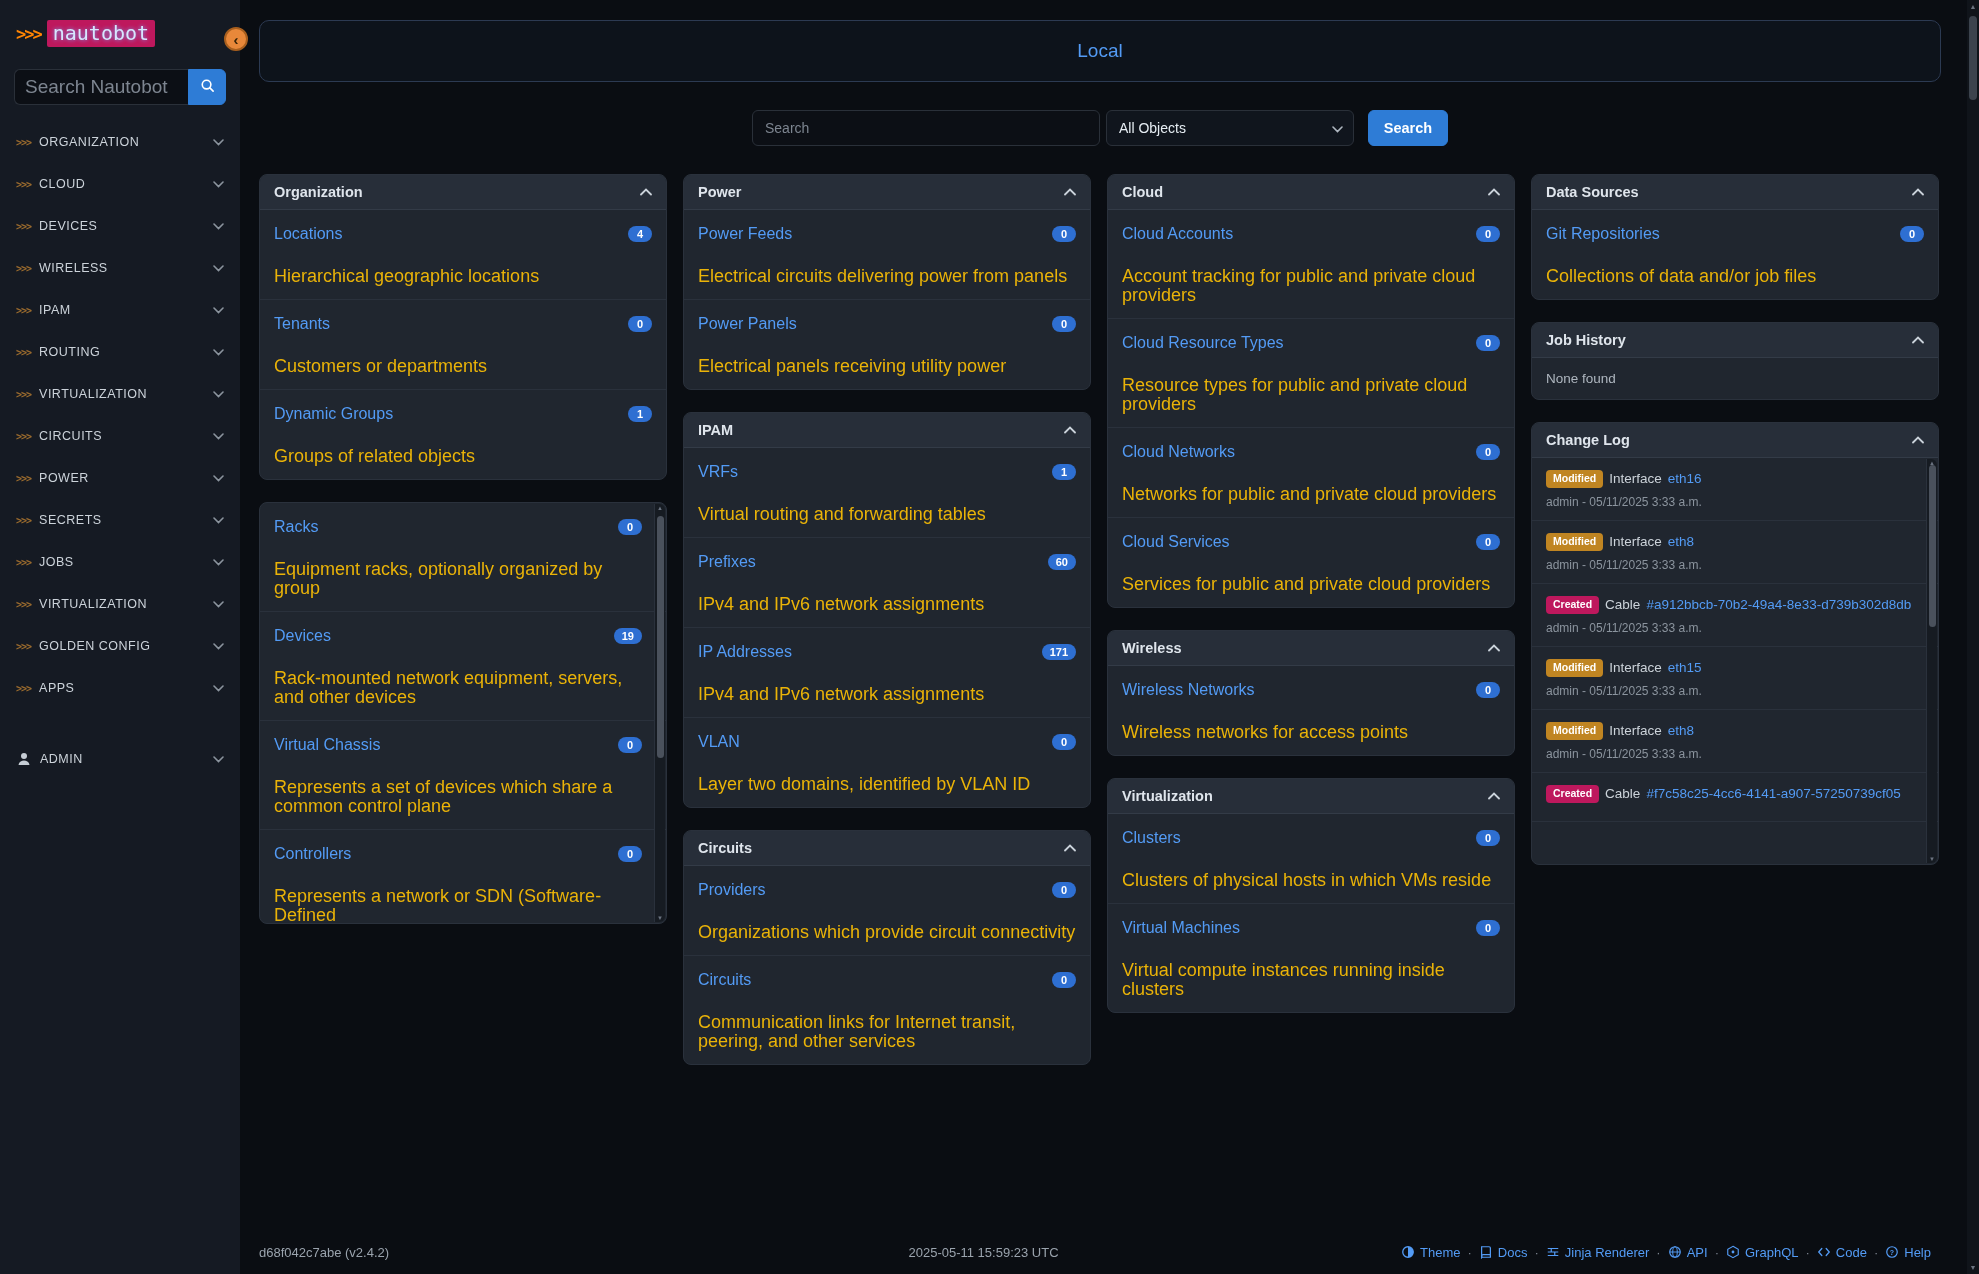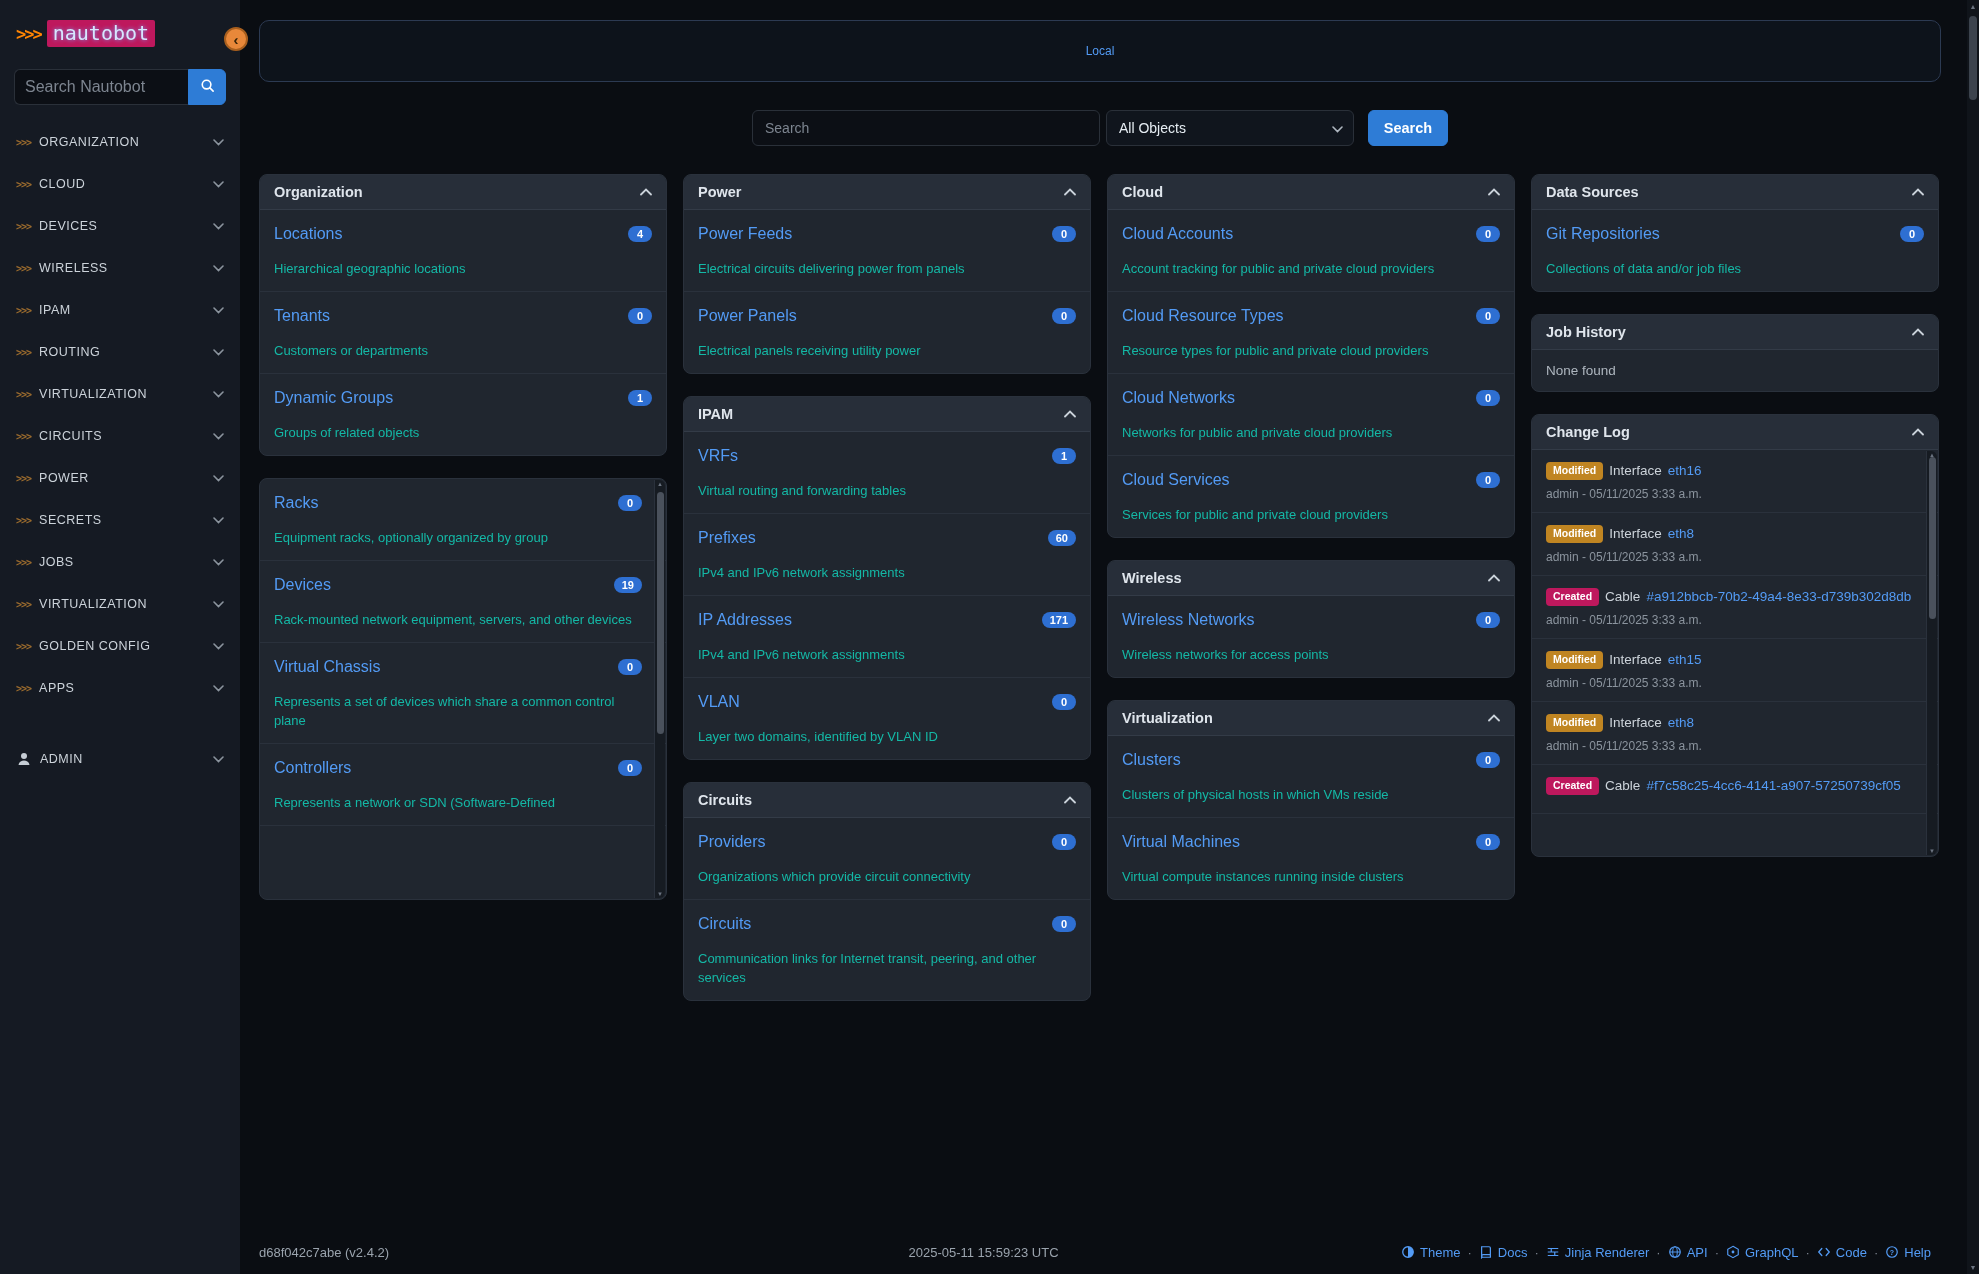--- a/index.html
+++ b/index.html
@@ -18,21 +18,21 @@
   .sidebar {
     position: absolute; left: 0; top: 0; bottom: 0; width: 240px;
     background: #151a23; z-index: 2;
   }
   .brand { display: flex; align-items: center; gap: 6px; padding: 20px 16px 12px 16px; cursor: pointer; }
   .brand-arrows { color: #ff8504; font-family: "DejaVu Sans Mono", monospace; font-size: 17px; font-weight: bold; letter-spacing: -2px; }
   .brand-name { font-family: "DejaVu Sans Mono", monospace; font-size: 20px; background: #be185d; color: #d7e7ff; padding: 1px 6px 2px 6px; border-radius: 2px; text-shadow: 0 0 4px #6ea8ff; }
   .side-search { display: flex; margin: 10px 14px 4px 14px; height: 36px; }
   .side-search-input {
     flex: 1; min-width: 0; background: #0c0f15; border: 1px solid #2a3039; border-right: none;
-    border-radius: 6px 0 0 6px; color: #fde047; padding: 8px 10px; font-size: 16px; outline: none;
+    border-radius: 6px 0 0 6px; color: #fde047; padding: 8px 10px; font-size: 19px; outline: none;
   }
   .side-search-input::placeholder { color: #7d8590; }
   .side-search-btn {
     width: 38px; background: #2e7cd6; border: 1px solid #2e7cd6; border-radius: 0 6px 6px 0;
     display: flex; align-items: center; justify-content: center; cursor: pointer;
   }
   .nav { margin-top: 16px; }
   .nav-item {
     display: flex; align-items: center; gap: 8px;
     padding: 14px 16px; cursor: pointer; color: #ccd3da;
@@ -54,21 +54,21 @@
 
   
   .main {
     position: absolute; left: 240px; top: 0; right: 12px; bottom: 46px;
     padding: 0 26px 0 19px; overflow: hidden;
   }
   .banner {
     margin-top: 20px; height: 62px; border: 1.5px solid #2c3a52; border-radius: 10px;
     background: rgba(18, 26, 40, .45); display: flex; align-items: center; justify-content: center;
   }
-  .banner-link { font-size: 12px; }
+  .banner-link { font-size: 19px; }
 
   .search-row { margin-top: 28px; display: flex; justify-content: center; align-items: center; }
   .g-input {
     width: 348px; height: 36px; background: #0c0f15; border: 1px solid #2a3039; border-radius: 6px;
     color: #c9d1d9; padding: 0 12px; font-size: 14px; outline: none;
   }
   .g-input::placeholder { color: #7d8590; }
   .g-select {
     width: 248px; height: 36px; margin-left: 6px; background: #10151d; border: 1px solid #2a3039;
     border-radius: 6px; color: #e6edf3; font-size: 14px; display: flex; align-items: center;
@@ -91,21 +91,21 @@
   .panel-caret { display: flex; align-items: center; cursor: pointer; }
   .panel-body { position: relative; }
   .p-item { padding: 12px 14px 13px 14px; border-bottom: 1px solid #2a313c; }
   .p-item:last-child { border-bottom: none; }
   .p-row { display: flex; align-items: center; justify-content: space-between; }
   .p-link { font-size: 16px; font-weight: 500; line-height: 24px; }
   .badge {
     background: #2e6fd2; color: #fff; font-size: 11px; font-weight: bold;
     padding: 2px 8px; border-radius: 9px; min-width: 24px; text-align: center; cursor: pointer;
   }
-  .p-desc { margin-top: 13px; font-size: 13px; line-height: 19px; color: #14b8a6; }
+  .p-desc { margin-top: 21px; font-size: 18px; line-height: 19px; color: #eab308; }
   .panel-empty { padding: 13px 14px; font-size: 13.5px; color: #aeb6bf; }
 
   .panel[data-panel="dcim"] .panel-body { height: 420px; overflow: hidden; }
   .panel[data-panel="dcim"] .p-item { padding-right: 24px; }
   .panel[data-panel="change-log"] .panel-body { height: 406px; overflow: hidden; }
   .panel[data-panel="change-log"] .cl-entry { padding-right: 24px; }
 
   
   .cl-entry { padding: 11px 14px; border-bottom: 1px solid #2a313c; }
   .cl-row { display: flex; align-items: flex-start; flex-wrap: wrap; gap: 6px; line-height: 19px; }

